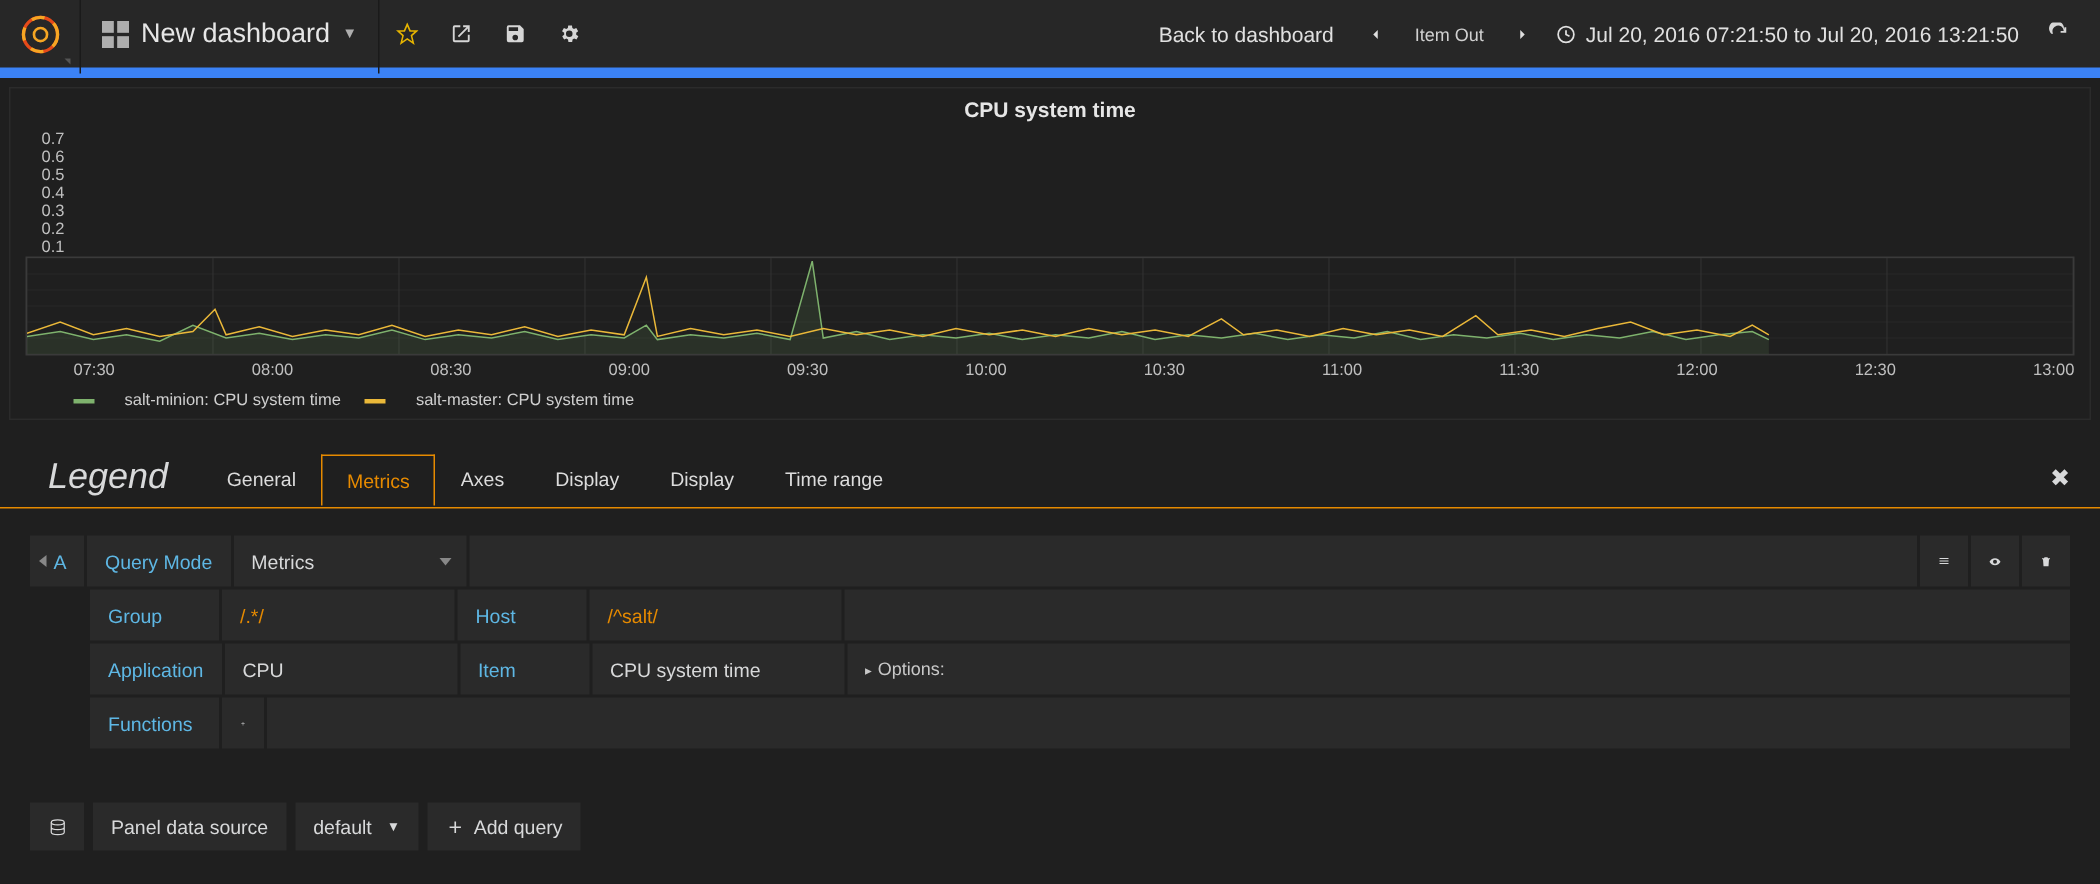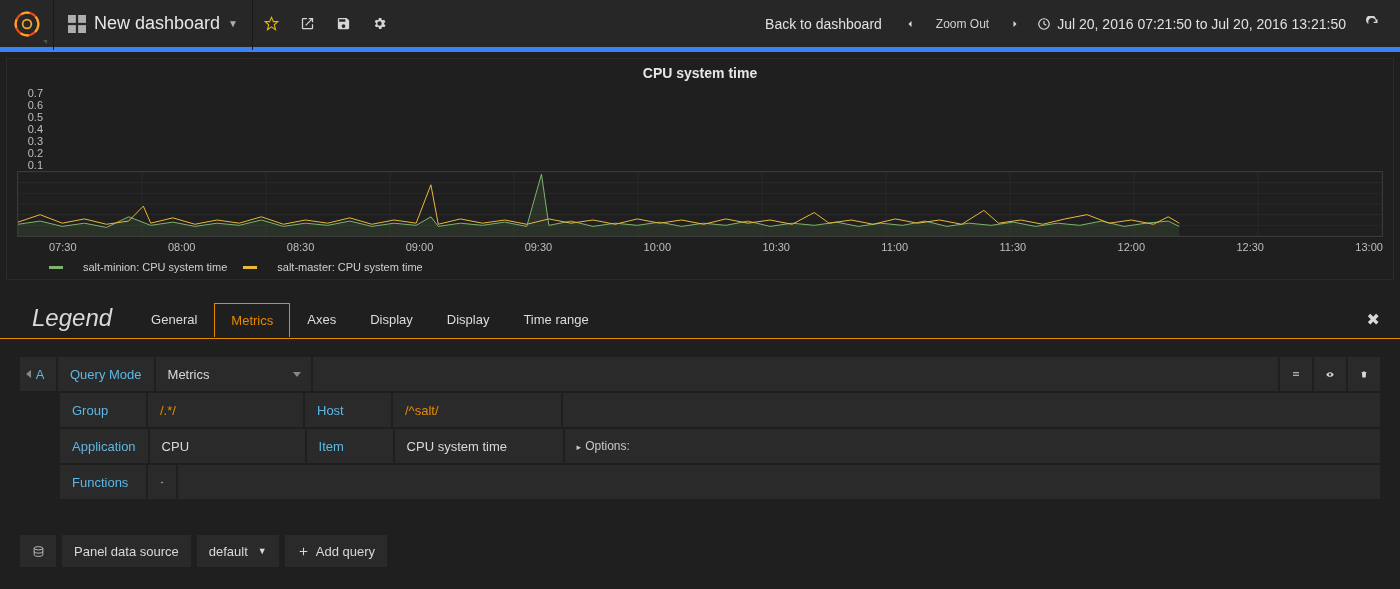--- a/index.html
+++ b/index.html
@@ -9,21 +9,21 @@
   font-family: "Helvetica Neue", Helvetica, Arial, sans-serif;
   font-size: 13px;
   width: 1400px;
   height: 589px;
   overflow: hidden;
 }
 
 .navbar {
   height: 52px;
   background: #272727;
-  border-bottom: 5px solid #3b82f6;
+  border-bottom: 7px solid #3b82f6;
   display: flex;
   align-items: center;
   padding: 0 10px 0 0;
 }
 .navbar-logo {
   width: 54px;
   height: 52px;
   display: flex;
   align-items: center;
   justify-content: center;
@@ -251,21 +251,21 @@
       </svg>
   </div>
   <div class="nav-spacer"></div>
   <div class="back-link">Back to dashboard</div>
   <div class="time-ctrl">
     <svg viewBox="0 0 24 24" width="12" height="12" fill="#e0e0e0">
         <path d="M15 6l-6 6 6 6z"></path>
       </svg>
   </div>
   <div class="time-ctrl">
-    <span class="zoom-out">Zoom Out</span>
+    <span class="zoom-out">Item Out</span>
   </div>
   <div class="time-ctrl">
     <svg viewBox="0 0 24 24" width="12" height="12" fill="#e0e0e0">
         <path d="M9 6l6 6-6 6z"></path>
       </svg>
   </div>
   <div class="time-ctrl">
     <svg viewBox="0 0 24 24" width="14" height="14" fill="#e0e0e0">
         <circle cx="12" cy="12" r="9" fill="none" stroke="#e0e0e0" stroke-width="2"></circle>
         <path d="M12 7v5l4 2" stroke="#e0e0e0" stroke-width="2" fill="none"></path>

